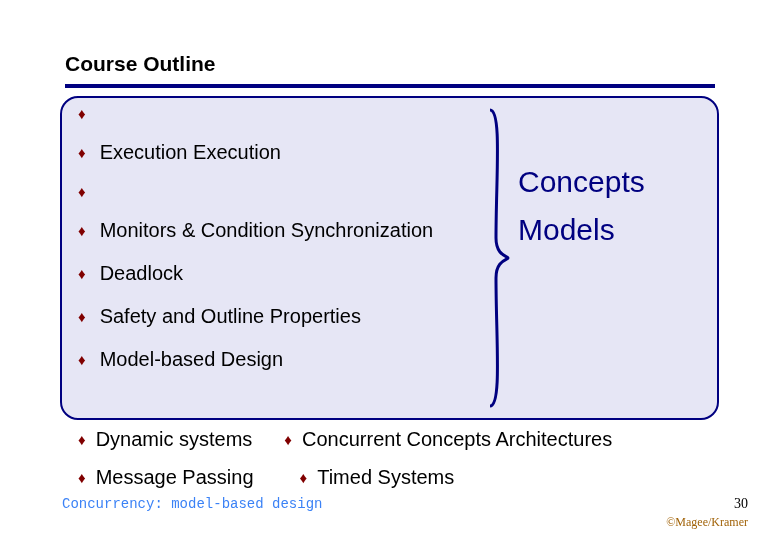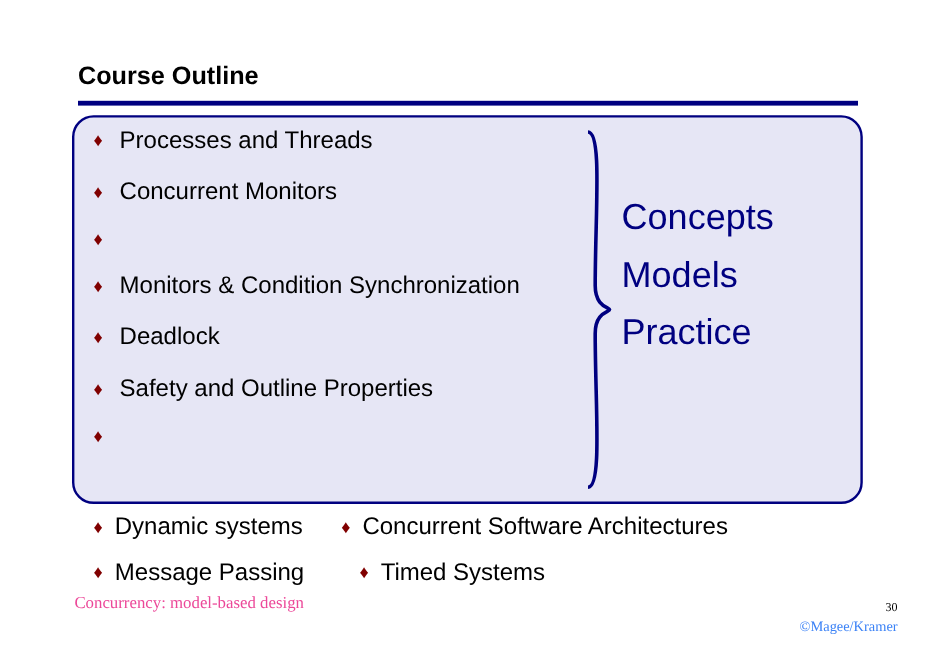--- a/index.html
+++ b/index.html
@@ -13,84 +13,83 @@
 .brace{position:absolute;left:488px;top:108px;width:22px;height:300px}
 .brace svg{width:22px;height:300px;display:block}
 .categories{position:absolute;left:518px;top:158px}
 .categories div{font-family:Liberation Sans, sans-serif;font-size:30px;color:#000080;line-height:1.6}
 .row1{position:absolute;left:78px;top:428px;display:flex;align-items:center}
 .row2{position:absolute;left:78px;top:466px;display:flex;align-items:center}
 .row1 .item,.row2 .item{display:flex;align-items:center;font-family:Verdana,Geneva,sans-serif;font-size:20px}
 .row1 .dia,.row2 .dia{color:#800000;font-size:15px;margin-right:10px;line-height:1}
 .row1 .gap{width:32px}
 .row2 .gap{width:46px}
-.footer-left{position:absolute;left:62px;bottom:28px;font-family:Liberation Serif, serif;font-size:14px;color:#ec4899}
-.page-num{position:absolute;right:32px;bottom:28px;font-family:"Times New Roman",serif;font-size:10px;color:#000}
-.copyright{position:absolute;right:32px;bottom:10px;font-family:"Times New Roman",serif;font-size:12px;color:#3b82f6}
+.footer-left{position:absolute;left:62px;bottom:28px;font-family:Liberation Mono, monospace;font-size:14px;color:#3b82f6}
+.page-num{position:absolute;right:32px;bottom:28px;font-family:"Times New Roman",serif;font-size:14px;color:#000}
+.copyright{position:absolute;right:32px;bottom:10px;font-family:"Times New Roman",serif;font-size:12px;color:#a16207}
 </style>
 </head>
 <body>
 
 <div class="slide">
 
   <div class="title">Course Outline</div>
   <div class="title-underline"></div>
 
   <div class="box"></div>
 
   <ul class="main-list">
     <li>
         <span class="dia">♦</span>
-        <span>Processes and Threads</span>
       </li>
     <li>
         <span class="dia">♦</span>
-        <span>Concurrent Monitors</span>
+        <span>Execution Execution</span>
       </li>
     <li>
         <span class="dia">♦</span>
       </li>
     <li>
         <span class="dia">♦</span>
         <span>Monitors &amp; Condition Synchronization</span>
       </li>
     <li>
         <span class="dia">♦</span>
         <span>Deadlock</span>
       </li>
     <li>
         <span class="dia">♦</span>
         <span>Safety and Outline Properties</span>
       </li>
     <li>
         <span class="dia">♦</span>
+        <span>Model-based Design</span>
       </li>
   </ul>
 
   <div class="brace">
     <svg viewBox="0 0 22 300" preserveAspectRatio="none">
       <path d="M2 2 C14 2 8 70 8 130 C8 148 20 148 20 150 C20 152 8 152 8 170 C8 230 14 298 2 298" fill="none" stroke="#000080" stroke-width="3"></path>
     </svg>
   </div>
 
   <div class="categories">
     <div>Concepts</div>
     <div>Models</div>
-    <div>Practice</div>
   </div>
 
   <div class="row1">
     <div class="item">
         <span class="dia">♦</span>
         <span>Dynamic systems</span>
       </div>
     <div class="gap"></div>
     <div class="item">
         <span class="dia">♦</span>
-        <span>Concurrent Software Architectures</span>
+        <span>Concurrent Concepts Architectures</span>
       </div>
   </div>
 
   <div class="row2">
     <div class="item">
         <span class="dia">♦</span>
         <span>Message Passing</span>
       </div>
     <div class="gap"></div>
     <div class="item">

